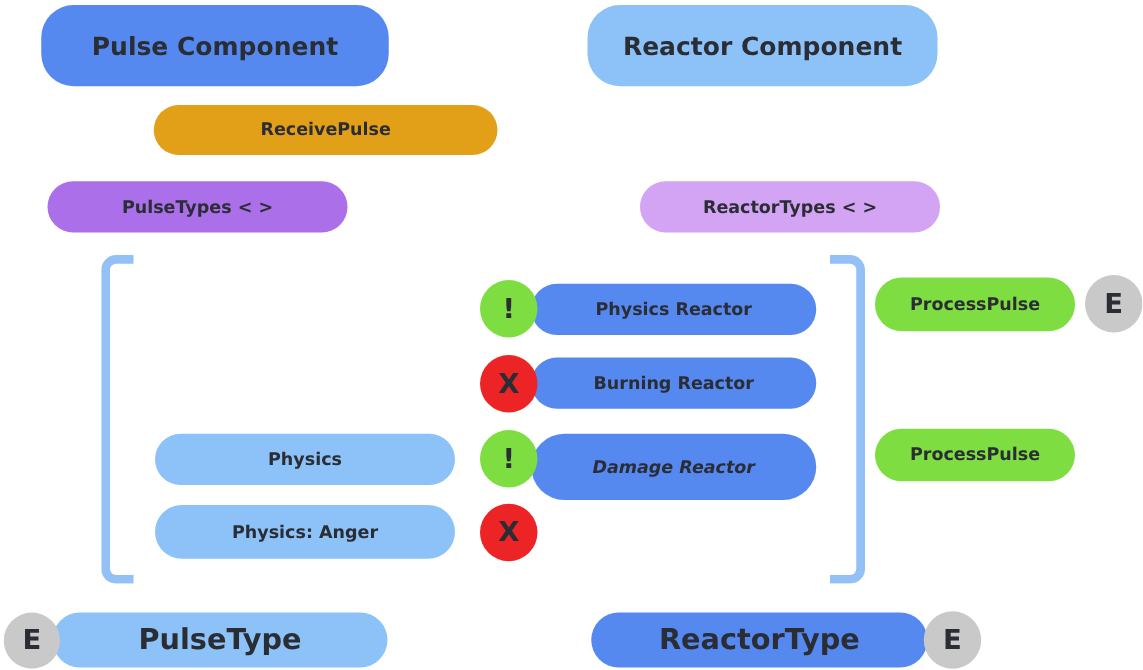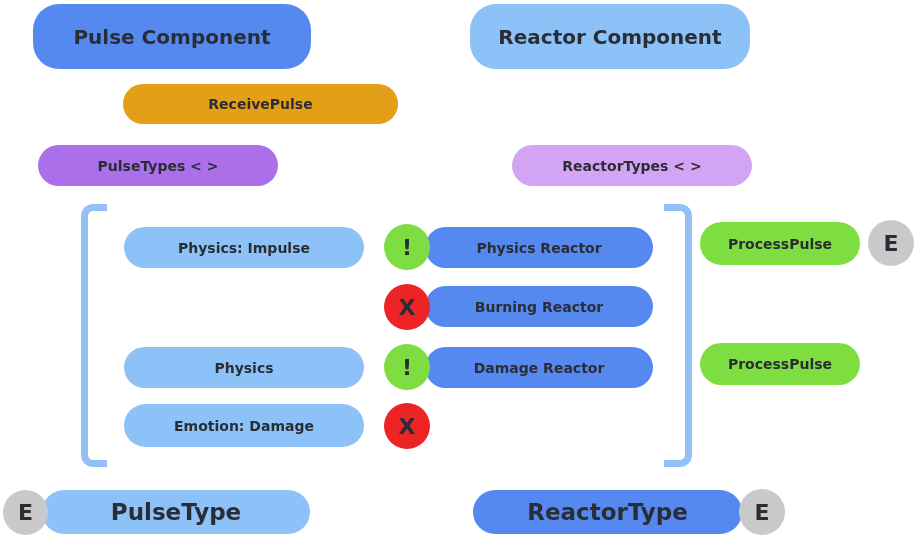--- a/index.html
+++ b/index.html
@@ -58,21 +58,21 @@
 
   
   #status-0 { left: 384px; top: 224px; width: 46px; height: 46px; background: var(--green); }
   #status-1 { left: 384px; top: 284px; width: 46px; height: 46px; background: var(--red); }
   #status-2 { left: 384px; top: 344px; width: 46px; height: 46px; background: var(--green); }
   #status-3 { left: 384px; top: 403px; width: 46px; height: 46px; background: var(--red); }
 
   
   #reactor-item-0 { left: 425px; top: 227px; width: 228px; height: 41px; background: var(--medium_blue); }
   #reactor-item-1 { left: 425px; top: 286px; width: 228px; height: 41px; background: var(--medium_blue); }
-  #reactor-item-2 { left: 425px; top: 347px; width: 228px; height: 41px; background: var(--medium_blue); }
+  #reactor-item-2 { left: 425px; top: 347px; width: 228px; height: 53px; background: var(--medium_blue); font-style: italic; }
 
   
   #process-pulse-0 { left: 700px; top: 222px; width: 160px; height: 43px; background: var(--green); }
   #process-pulse-1 { left: 700px; top: 343px; width: 160px; height: 42px; background: var(--green); }
 
   
   #event-badge-top    { left: 868px; top: 220px; width: 46px; height: 46px; background: var(--gray); }
   #event-badge-left   { left: 3px;   top: 490px; width: 45px; height: 45px; background: var(--gray); }
   #event-badge-right  { left: 739px; top: 489px; width: 46px; height: 46px; background: var(--gray); }
 
@@ -88,23 +88,22 @@
   <div class="box" id="pulse-header">Pulse Component</div>
   <div class="box" id="reactor-header">Reactor Component</div>
 
   <div class="pill" id="receive-pulse">ReceivePulse</div>
   <div class="pill" id="reactor-types">ReactorTypes &lt; &gt;</div>
   <div class="pill" id="pulse-types">PulseTypes &lt; &gt;</div>
 
   <div class="bracket" id="left-bracket"></div>
   <div class="bracket" id="right-bracket"></div>
 
-  <div class="pill" id="pulse-item-0">Physics: Impulse</div>
   <div class="pill" id="pulse-item-1">Physics</div>
-  <div class="pill" id="pulse-item-2">Emotion: Damage</div>
+  <div class="pill" id="pulse-item-2">Physics: Anger</div>
 
   <div class="circle" id="status-0">!</div>
   <div class="circle" id="status-1">X</div>
   <div class="circle" id="status-2">!</div>
   <div class="circle" id="status-3">X</div>
 
   <div class="pill" id="reactor-item-0">Physics Reactor</div>
   <div class="pill" id="reactor-item-1">Burning Reactor</div>
   <div class="pill" id="reactor-item-2">Damage Reactor</div>
 

